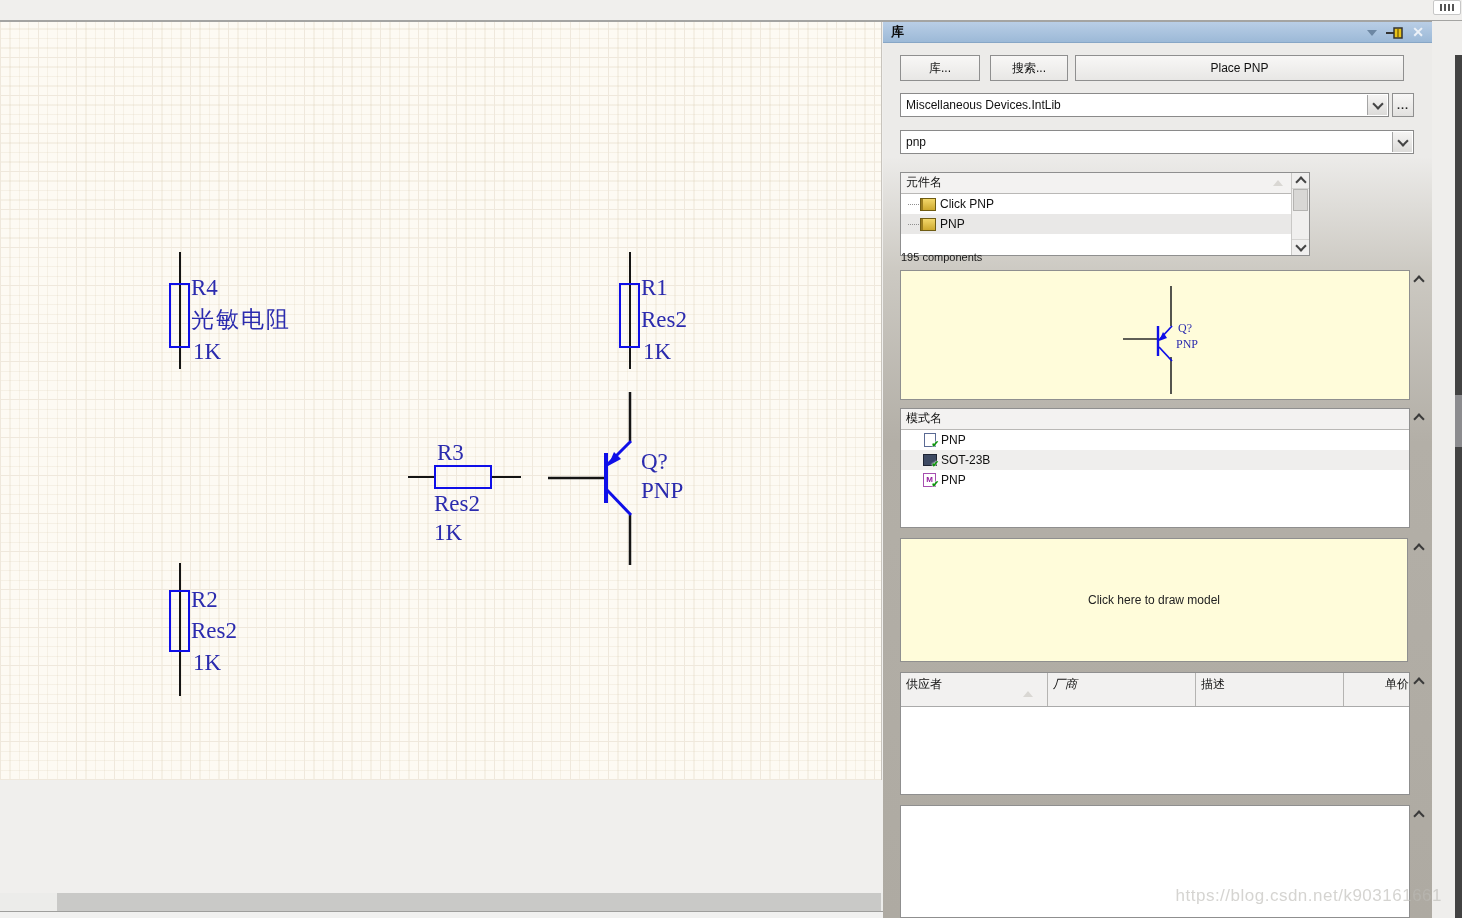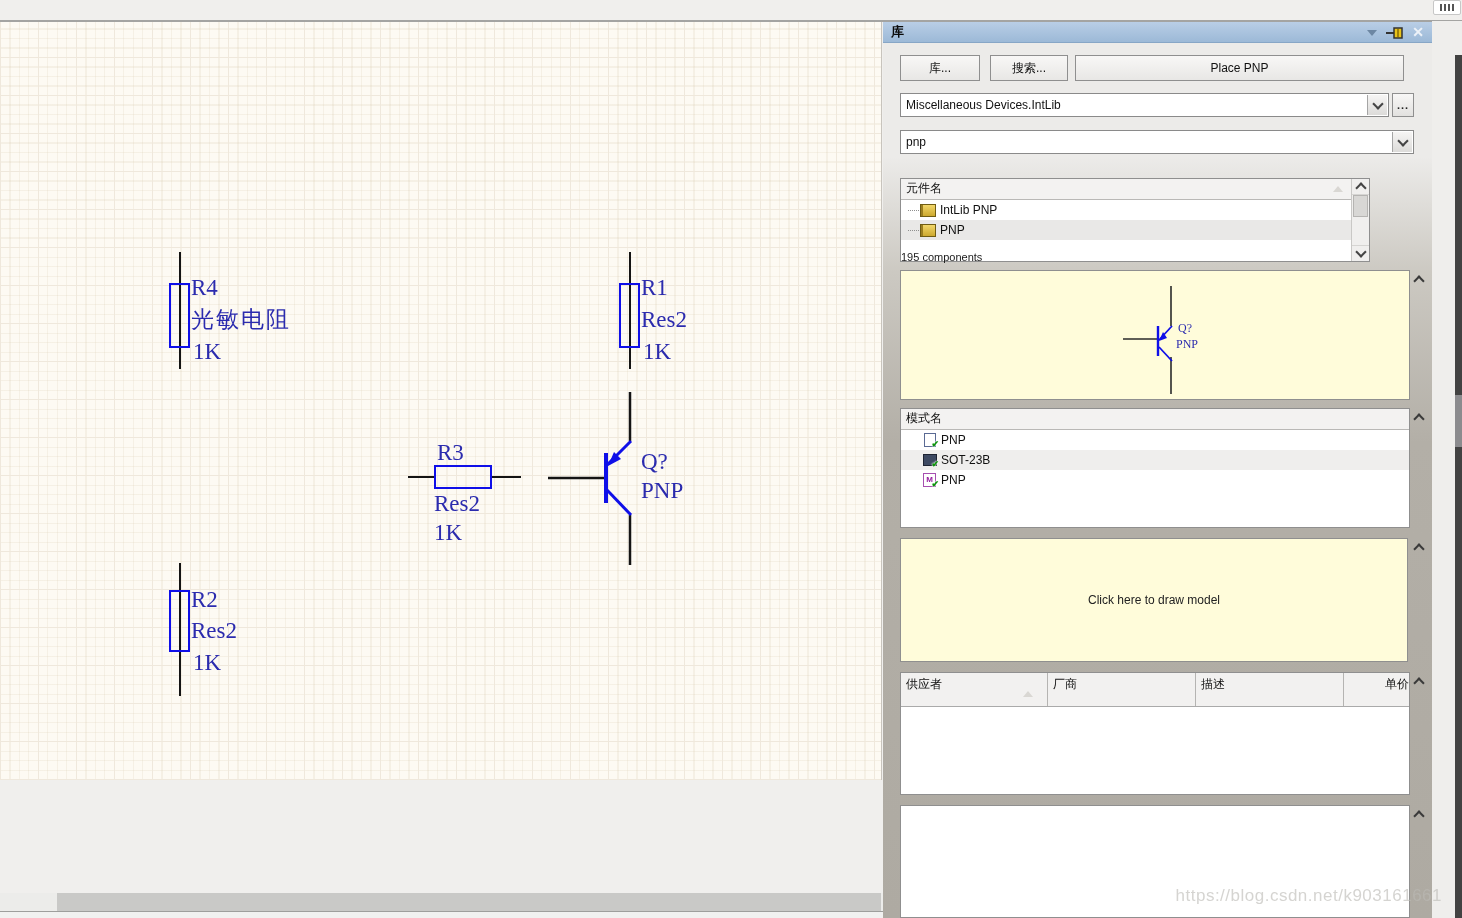--- a/index.html
+++ b/index.html
@@ -191,29 +191,29 @@
     <span>...</span>
   </div>
 
   <div class="combo" style="left:17px;top:108px;width:514px;">
     <input readonly="" value="pnp" style="">
     <span class="drop">
         <i class="chev down"></i>
       </span>
   </div>
 
-  <div class="listbox" style="left:17px;top:156px;width:470px;height:84px;">
+  <div class="listbox" style="left:17px;top:150px;width:410px;height:84px;">
     <div class="list-header">
       <span>元件名</span>
       <span class="sort-tri" style="right:26px;top:7px;"></span>
     </div>
     <div class="row">
       <span class="tree-dash"></span>
       <span class="chip-icon"></span>
-      <span>IntLib PNP</span>
+      <span>Click PNP</span>
     </div>
     <div class="row sel">
       <span class="tree-dash"></span>
       <span class="chip-icon"></span>
       <span>PNP</span>
     </div>
     <div class="vscroll">
       <div class="sbtn">
           <i class="chev up"></i>
         </div>
@@ -278,21 +278,21 @@
   <div class="sec-arrow" style="left:529px;top:520px;">
       <i class="chev up"></i>
     </div>
 
   <div class="listbox" style="left:17px;top:650px;width:510px;height:123px;">
     <div class="sup-header">
       <div class="sup-col" style="width:147px;">
         <span>供应者</span>
         <span class="sort-tri" style="right:14px;top:18px;"></span>
       </div>
-      <div class="sup-col" style="width:148px;">
+      <div class="sup-col" style="width:148px;font-style:italic;">
         <span>厂商</span>
       </div>
       <div class="sup-col" style="width:148px;">
         <span>描述</span>
       </div>
       <div class="sup-col last" style="flex:1;">
         <span>单价</span>
       </div>
     </div>
   </div>

